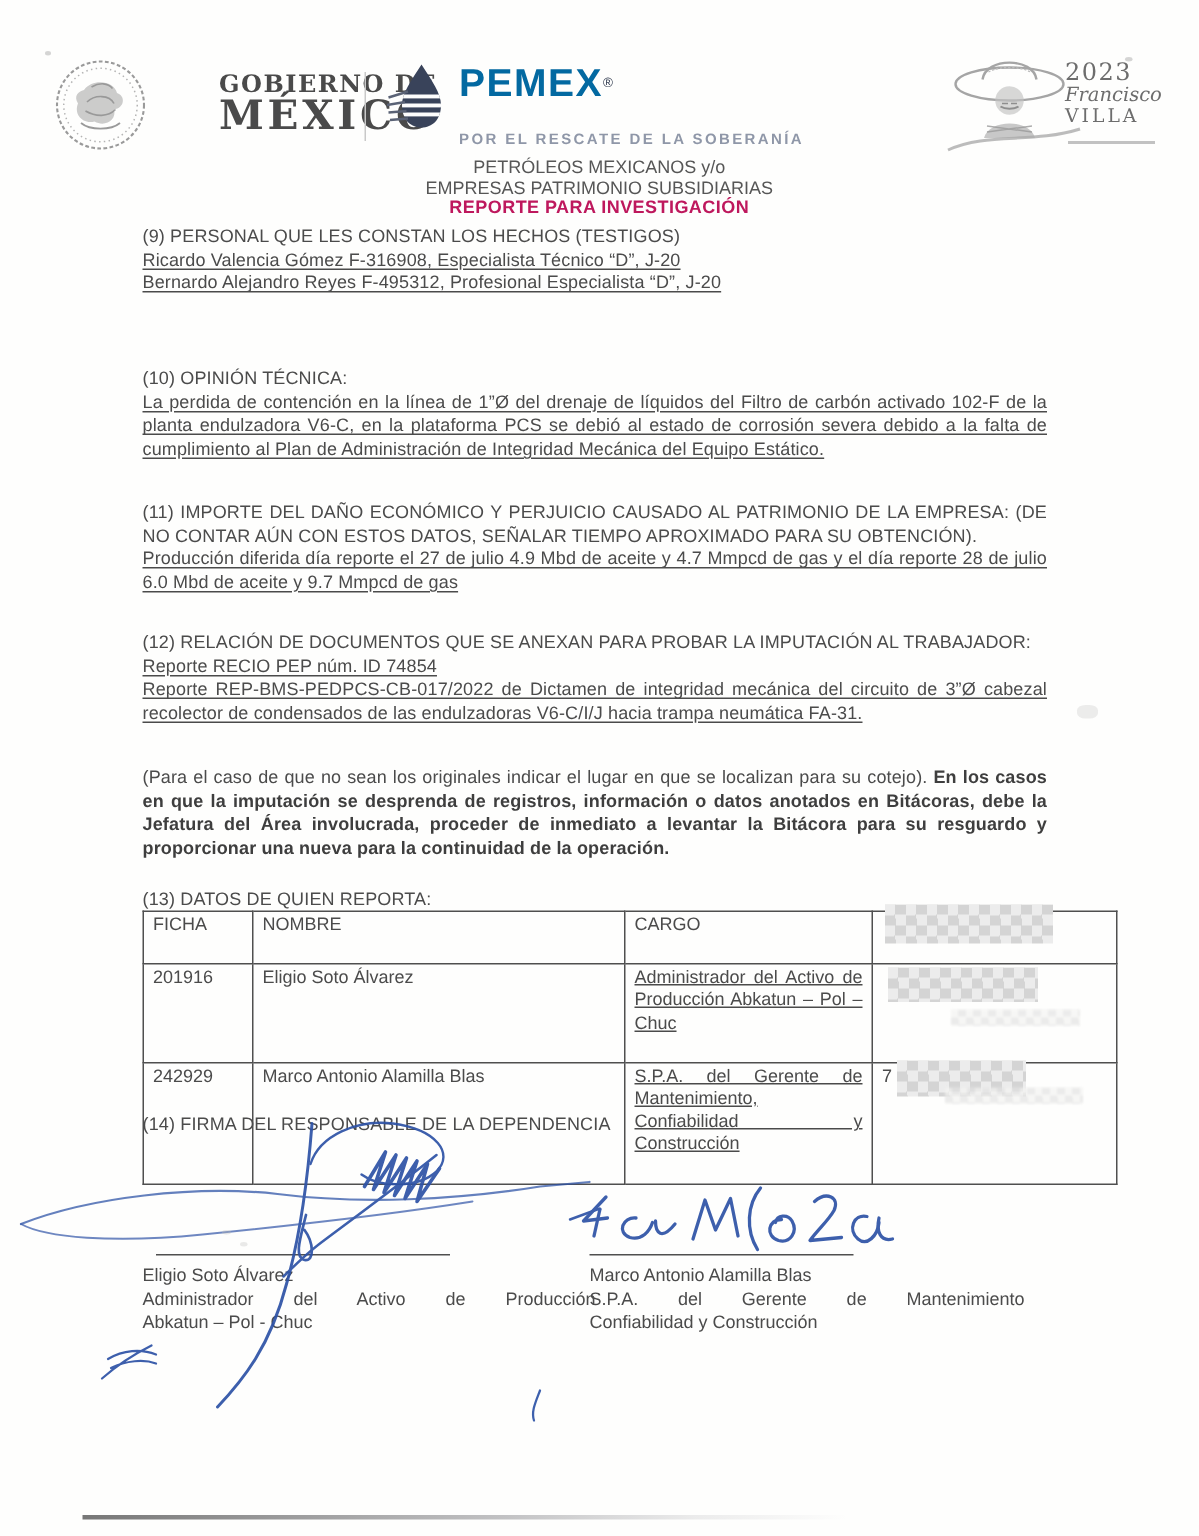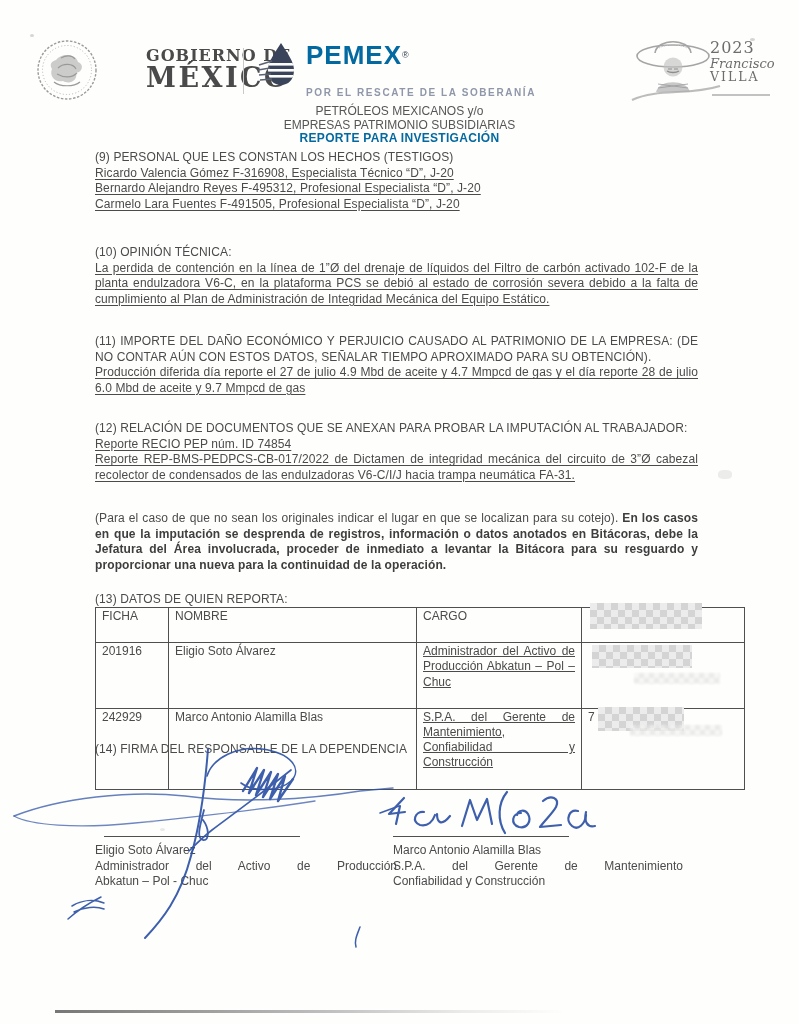--- a/index.html
+++ b/index.html
@@ -20,21 +20,21 @@
   .pemex-tag{margin-top:19px;font-size:10px;letter-spacing:1.6px;color:#8f97a8;font-weight:bold;}
   .villa{position:absolute;left:628px;top:26px;width:160px;height:84px;}
   .villa-text{position:absolute;left:82px;top:14px;color:#6d6d6d;line-height:1.05;}
   .villa-year{font-family:"DejaVu Serif","Liberation Serif",serif;font-size:16px;letter-spacing:1px;}
   .villa-first{font-family:"DejaVu Serif","Liberation Serif",serif;font-style:italic;font-size:13px;}
   .villa-last{font-family:"DejaVu Serif","Liberation Serif",serif;font-size:12.5px;letter-spacing:2px;}
   .villa-caption{position:absolute;left:84px;top:68px;width:58px;height:2px;background:#c2c2c2;}
 
   
   .org-block{position:absolute;left:0;top:105px;width:799px;text-align:center;color:#565656;font-size:12px;line-height:13.5px;}
-  .org-title{font-weight:bold;color:#0369a1;letter-spacing:.3px;}
+  .org-title{font-weight:bold;color:#be185d;letter-spacing:.3px;}
 
   
   .sec{position:absolute;left:95px;width:603px;font-size:12px;line-height:15.6px;color:#4b4b4b;letter-spacing:.1px;}
   .just{text-align:justify;}
   .u{text-decoration:underline;text-underline-offset:2px;}
   .b{font-weight:bold;color:#3e3e3e;}
 
   
   table.rep{border-collapse:collapse;width:597px;table-layout:fixed;font-size:12px;color:#4b4b4b;}
   table.rep td{border:1.2px solid #4f4f4f;padding:1px 6px 18px 6px;vertical-align:top;line-height:15.2px;}
@@ -122,21 +122,20 @@
   <div class="org-block">
     <div>PETRÓLEOS MEXICANOS y/o</div>
     <div>EMPRESAS PATRIMONIO SUBSIDIARIAS</div>
     <div class="org-title">REPORTE PARA INVESTIGACIÓN</div>
   </div>
 
   <div class="sec" style="top:150px;">
     <div>(9) PERSONAL QUE LES CONSTAN LOS HECHOS (TESTIGOS)</div>
     <div class="u">Ricardo Valencia Gómez F-316908, Especialista Técnico “D”, J-20</div>
     <div class="u">Bernardo Alejandro Reyes F-495312, Profesional Especialista “D”, J-20</div>
-    <div class="u">Carmelo Lara Fuentes  F-491505, Profesional Especialista “D”, J-20</div>
   </div>
 
   <div class="sec" style="top:245px;">
     <div>(10) OPINIÓN TÉCNICA:</div>
     <div class="just"><span class="u">La perdida de contención en la línea de 1”Ø del drenaje de líquidos del Filtro de carbón activado 102-F de la planta endulzadora V6-C, en la plataforma PCS se debió al estado de corrosión severa debido a la falta de cumplimiento al Plan de Administración de Integridad Mecánica del Equipo Estático.</span></div>
   </div>
 
   <div class="sec" style="top:334px;">
     <div class="just">(11) IMPORTE DEL DAÑO ECONÓMICO Y PERJUICIO CAUSADO AL PATRIMONIO DE LA EMPRESA: (DE NO CONTAR AÚN CON ESTOS DATOS, SEÑALAR TIEMPO APROXIMADO PARA SU OBTENCIÓN).</div>
     <div class="just"><span class="u">Producción diferida día reporte el 27 de julio 4.9 Mbd de aceite y 4.7 Mmpcd de gas y el día reporte 28 de julio 6.0 Mbd de aceite y 9.7 Mmpcd de gas</span></div>

